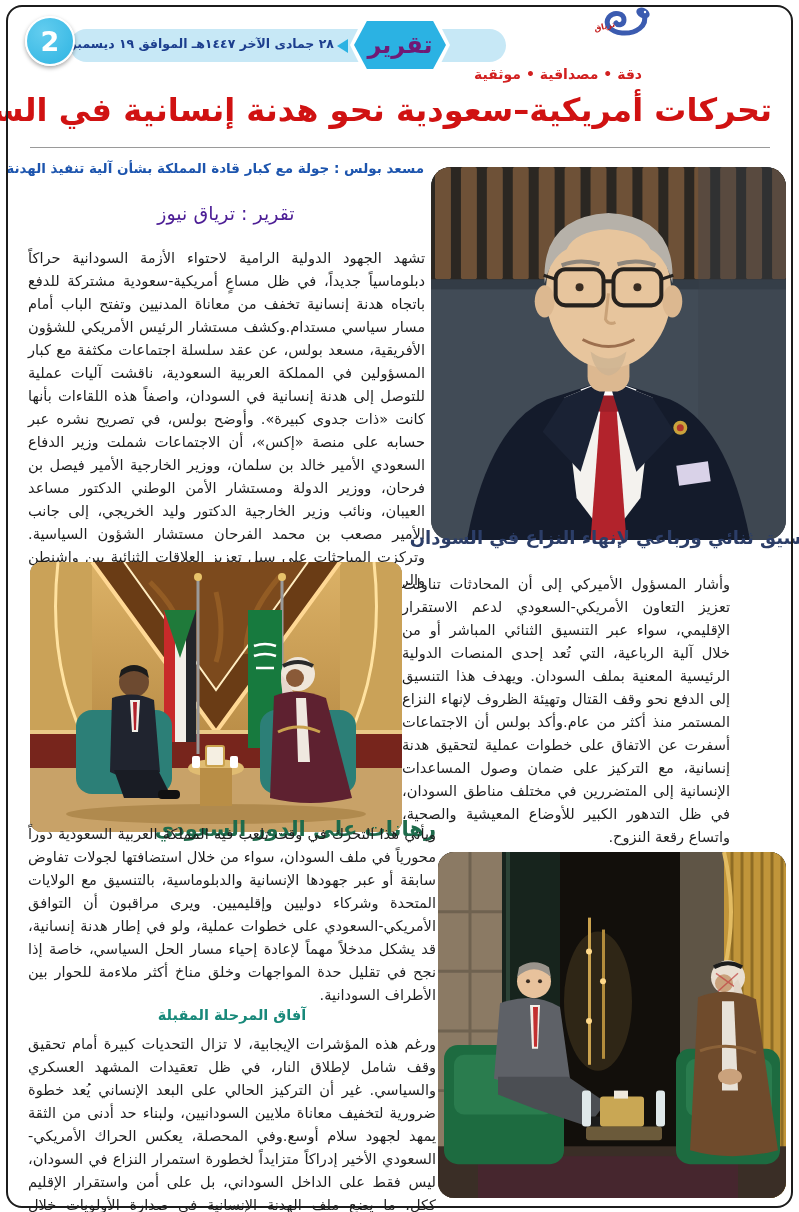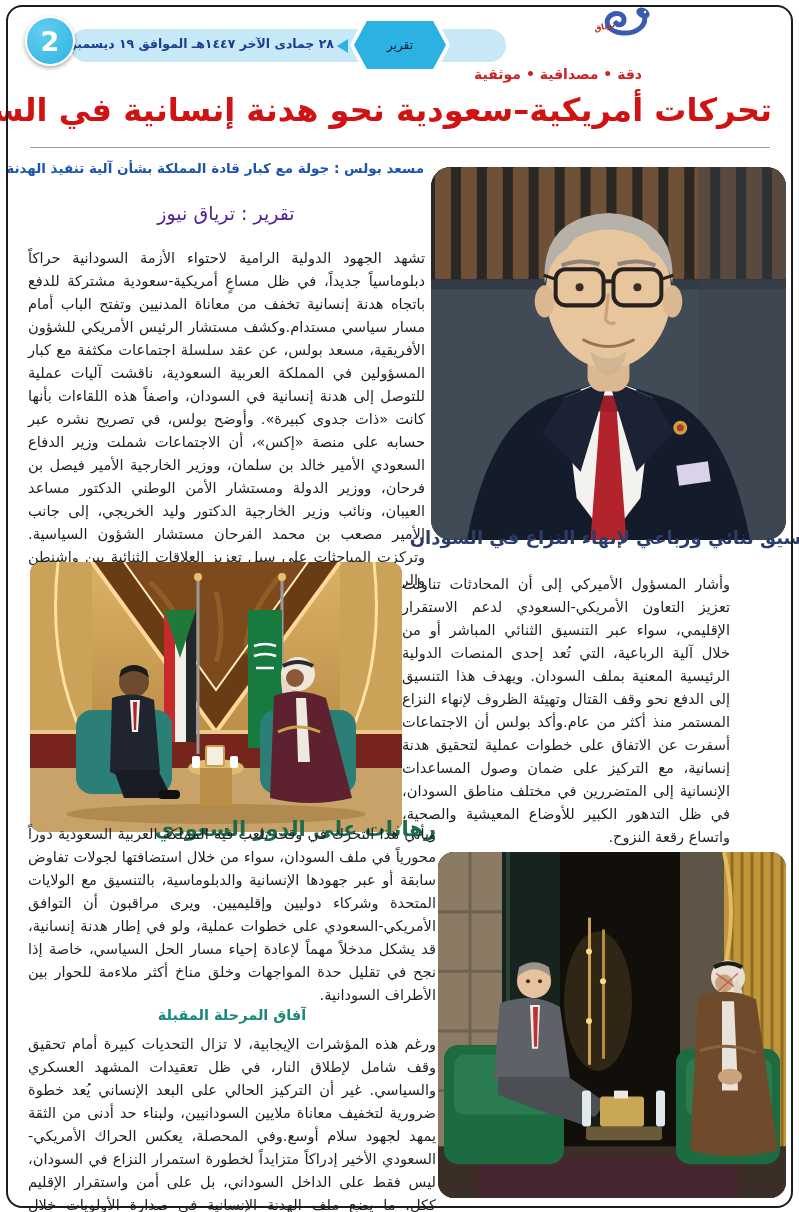--- a/index.html
+++ b/index.html
@@ -34,21 +34,21 @@
     border-right:11px solid #2bb2e3;
   }
   .badge-hex-outer{
     left:350px;top:17px;width:100px;height:56px;background:#ffffff;
     clip-path:polygon(14% 0,86% 0,100% 50%,86% 100%,14% 100%,0 50%);
     z-index:4;display:flex;align-items:center;justify-content:center;
   }
   .badge-hex-inner{
     width:92px;height:48px;background:#2bb2e3;
     clip-path:polygon(14% 0,86% 0,100% 50%,86% 100%,14% 100%,0 50%);
-    color:#0f172a;font-size:12px;font-weight:normal;display:flex;
+    color:#701a75;font-size:24px;font-weight:bold;display:flex;
     align-items:center;justify-content:center;direction:rtl;
   }
   .logo-box{left:508px;top:6px;width:284px;height:72px;z-index:2;}
   .logo-title{
     position:absolute;right:2px;top:14px;width:100%;text-align:center;
     direction:rtl;color:#1d2433;font-size:43px;font-weight:900;
     letter-spacing:-1px;line-height:48px;white-space:nowrap;
   }
   .logo-tagline{
     position:absolute;right:150px;top:60px;color:#d22020;font-size:14px;

